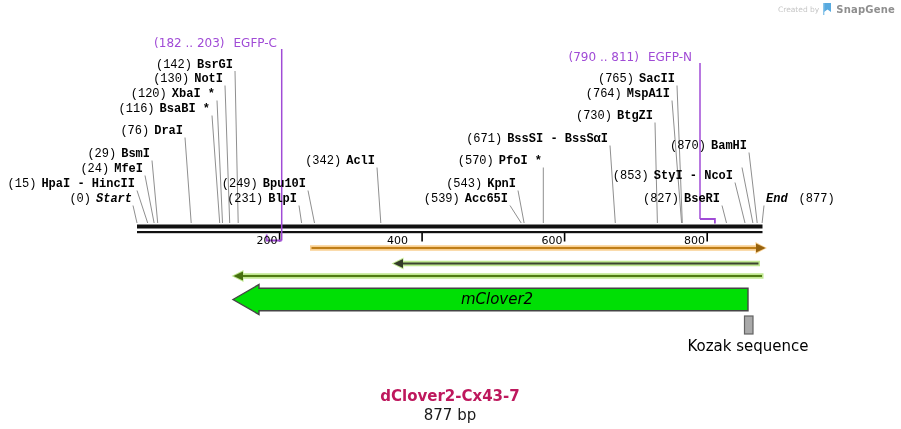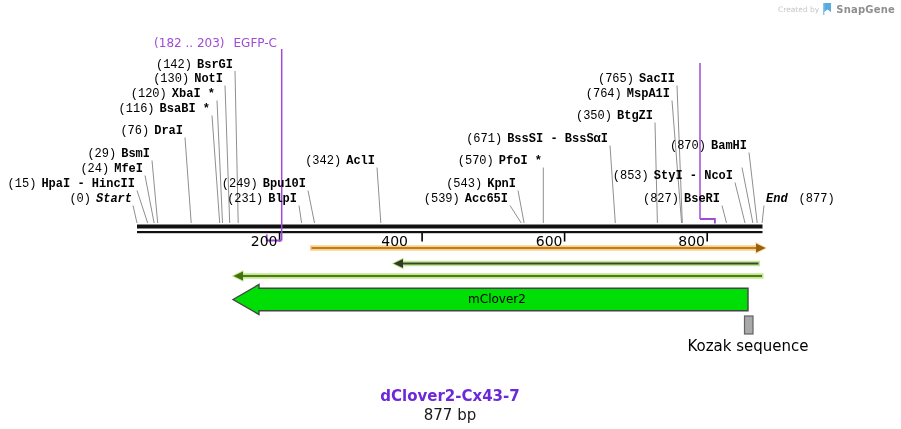--- a/index.html
+++ b/index.html
@@ -8,24 +8,24 @@
   #overlay{position:absolute;left:0;top:0;pointer-events:none;}
   .site{position:absolute;white-space:nowrap;font-size:12px;line-height:13px;color:#000;font-family:Liberation Mono, monospace;}
   .r{transform:translateX(-100%);}
   .c{transform:translateX(-50%);}
   .pos{font-weight:400;margin-right:5px;}
   .nm{font-weight:700;}
   .it{font-style:italic;}
   .posr{font-weight:400;margin-left:11px;text-align:right;}
   .region{position:absolute;white-space:nowrap;font-size:12px;line-height:13px;color:#a04bd6;}
   .region .rn{margin-left:9px;}
-  .ruler-num{position:absolute;font-size:14px;line-height:12px;color:#000;white-space:nowrap;}
-  .featlbl{position:absolute;font-size:12px;line-height:14px;color:#000;white-space:nowrap;}
+  .ruler-num{position:absolute;font-size:11px;line-height:12px;color:#000;white-space:nowrap;}
+  .featlbl{position:absolute;font-size:15px;line-height:14px;color:#000;white-space:nowrap;font-style:italic;}
   .kozaklbl{position:absolute;font-size:15px;line-height:13px;color:#000;white-space:nowrap;}
-  .title{position:absolute;font-size:15px;font-weight:700;color:#6d28d9;white-space:nowrap;}
+  .title{position:absolute;font-size:15px;font-weight:700;color:#be185d;white-space:nowrap;}
   .subtitle{position:absolute;font-size:15px;color:#1a1a1a;white-space:nowrap;}
   .credit{position:absolute;top:3px;right:6px;display:flex;align-items:center;gap:4px;}
   .credit .pre{font-size:7.5px;color:#c6c6c6;}
   .credit .brand{font-size:10px;color:#8f8f8f;font-weight:600;letter-spacing:.2px;}
 </style>
 </head>
 <body>
 
 <div id="stage">
 
@@ -97,37 +97,40 @@
     </g>
 
     <polygon points="233,299.5 259,284.5 259,288.2 748,288.2 748,310.8 259,310.8 259,314.5" fill="#00df05" stroke="#454545" stroke-width="1.4"></polygon>
 
     <rect x="744.5" y="316" width="8.5" height="18" fill="#a9a9a9" stroke="#636363" stroke-width="1.2"></rect>
   </svg>
 
   <div class="region r" style="left:277px;top:37px">
     <span>(182 .. 203)</span><span class="rn">EGFP-C</span>
   </div>
+  <div class="region r" style="left:692px;top:51px">
+    <span>(790 .. 811)</span><span class="rn">EGFP-N</span>
+  </div>
 
   <div class="site r" style="left:233px;top:59px"><span class="pos">(142)</span><span class="nm">BsrGI</span></div>
   <div class="site r" style="left:223px;top:73px"><span class="pos">(130)</span><span class="nm">NotI</span></div>
   <div class="site r" style="left:215px;top:88px"><span class="pos">(120)</span><span class="nm">XbaI *</span></div>
   <div class="site r" style="left:210px;top:103px"><span class="pos">(116)</span><span class="nm">BsaBI *</span></div>
   <div class="site r" style="left:183px;top:125px"><span class="pos">(76)</span><span class="nm">DraI</span></div>
   <div class="site r" style="left:150px;top:148px"><span class="pos">(29)</span><span class="nm">BsmI</span></div>
   <div class="site r" style="left:143px;top:163px"><span class="pos">(24)</span><span class="nm">MfeI</span></div>
   <div class="site r" style="left:135px;top:178px"><span class="pos">(15)</span><span class="nm">HpaI - HincII</span></div>
   <div class="site r" style="left:306px;top:178px"><span class="pos">(249)</span><span class="nm">Bpu10I</span></div>
   <div class="site r" style="left:297px;top:193px"><span class="pos">(231)</span><span class="nm">BlpI</span></div>
   <div class="site r" style="left:375px;top:155px"><span class="pos">(342)</span><span class="nm">AclI</span></div>
   <div class="site r" style="left:508px;top:193px"><span class="pos">(539)</span><span class="nm">Acc65I</span></div>
   <div class="site r" style="left:516px;top:178px"><span class="pos">(543)</span><span class="nm">KpnI</span></div>
   <div class="site r" style="left:542px;top:155px"><span class="pos">(570)</span><span class="nm">PfoI *</span></div>
   <div class="site r" style="left:608px;top:133px"><span class="pos">(671)</span><span class="nm">BssSI - BssSαI</span></div>
-  <div class="site r" style="left:653px;top:110px"><span class="pos">(350)</span><span class="nm">BtgZI</span></div>
+  <div class="site r" style="left:653px;top:110px"><span class="pos">(730)</span><span class="nm">BtgZI</span></div>
   <div class="site r" style="left:670px;top:88px"><span class="pos">(764)</span><span class="nm">MspA1I</span></div>
   <div class="site r" style="left:675px;top:73px"><span class="pos">(765)</span><span class="nm">SacII</span></div>
   <div class="site r" style="left:720px;top:193px"><span class="pos">(827)</span><span class="nm">BseRI</span></div>
   <div class="site r" style="left:733px;top:170px"><span class="pos">(853)</span><span class="nm">StyI - NcoI</span></div>
   <div class="site r" style="left:747px;top:140px"><span class="pos">(870)</span><span class="nm">BamHI</span></div>
 
   <div class="site r" style="left:132px;top:193px"><span class="pos">(0)</span><span class="nm it">Start</span></div>
   <div class="site" style="left:766px;top:193px"><span class="nm it">End</span><span class="posr">(877)</span></div>
 
   <div class="ruler-num r" style="left:277.5px;top:235px">200</div>

